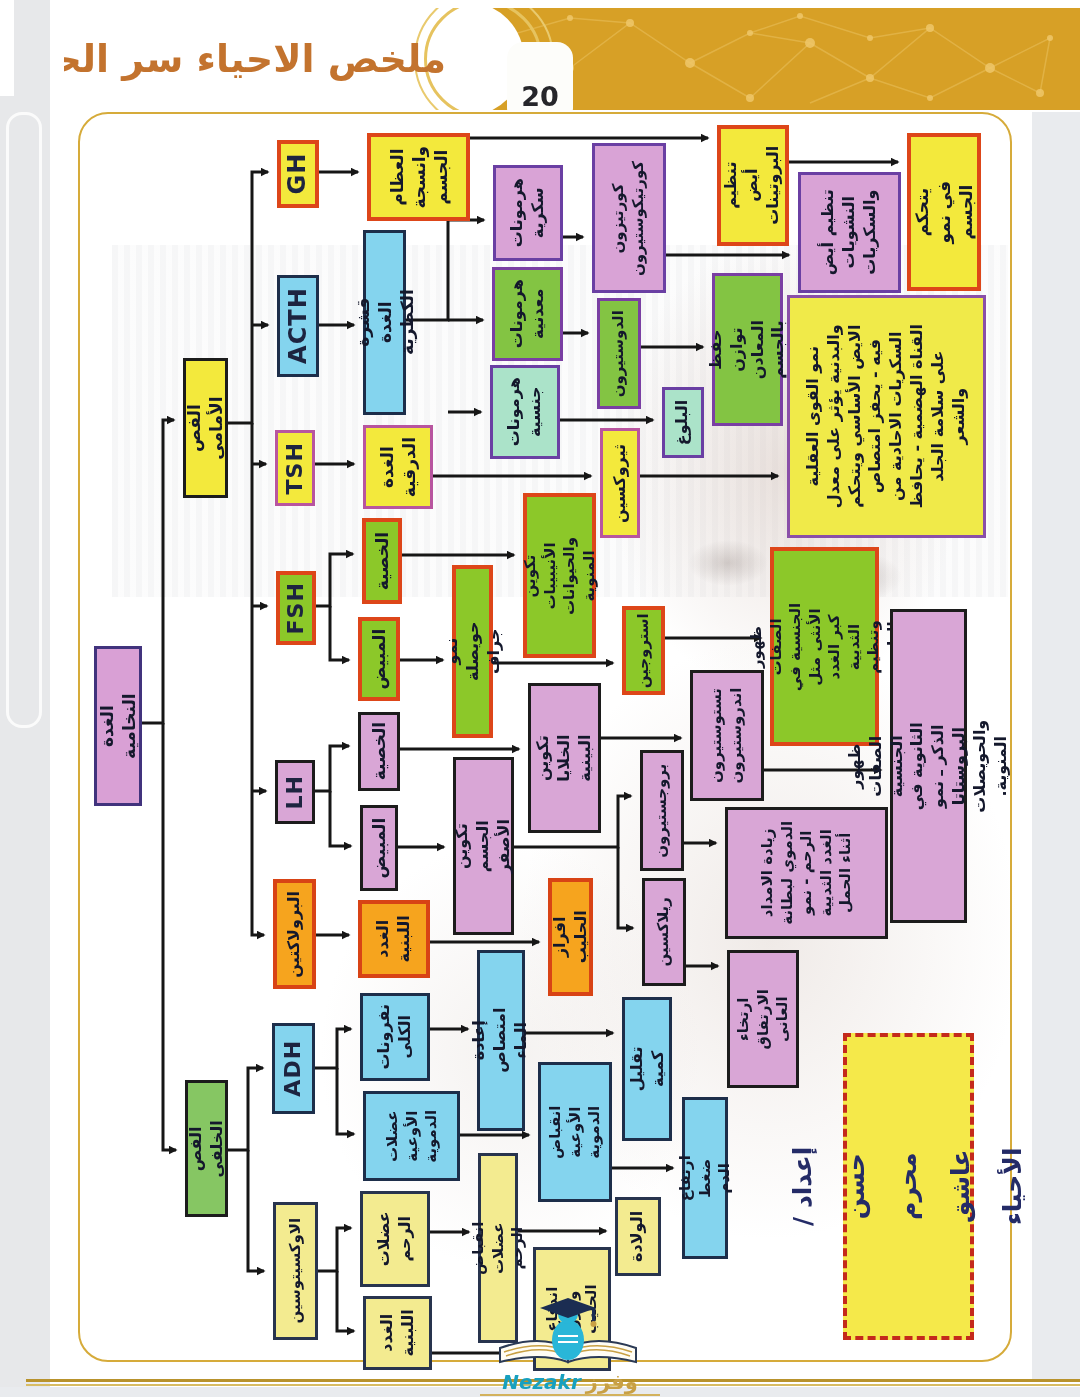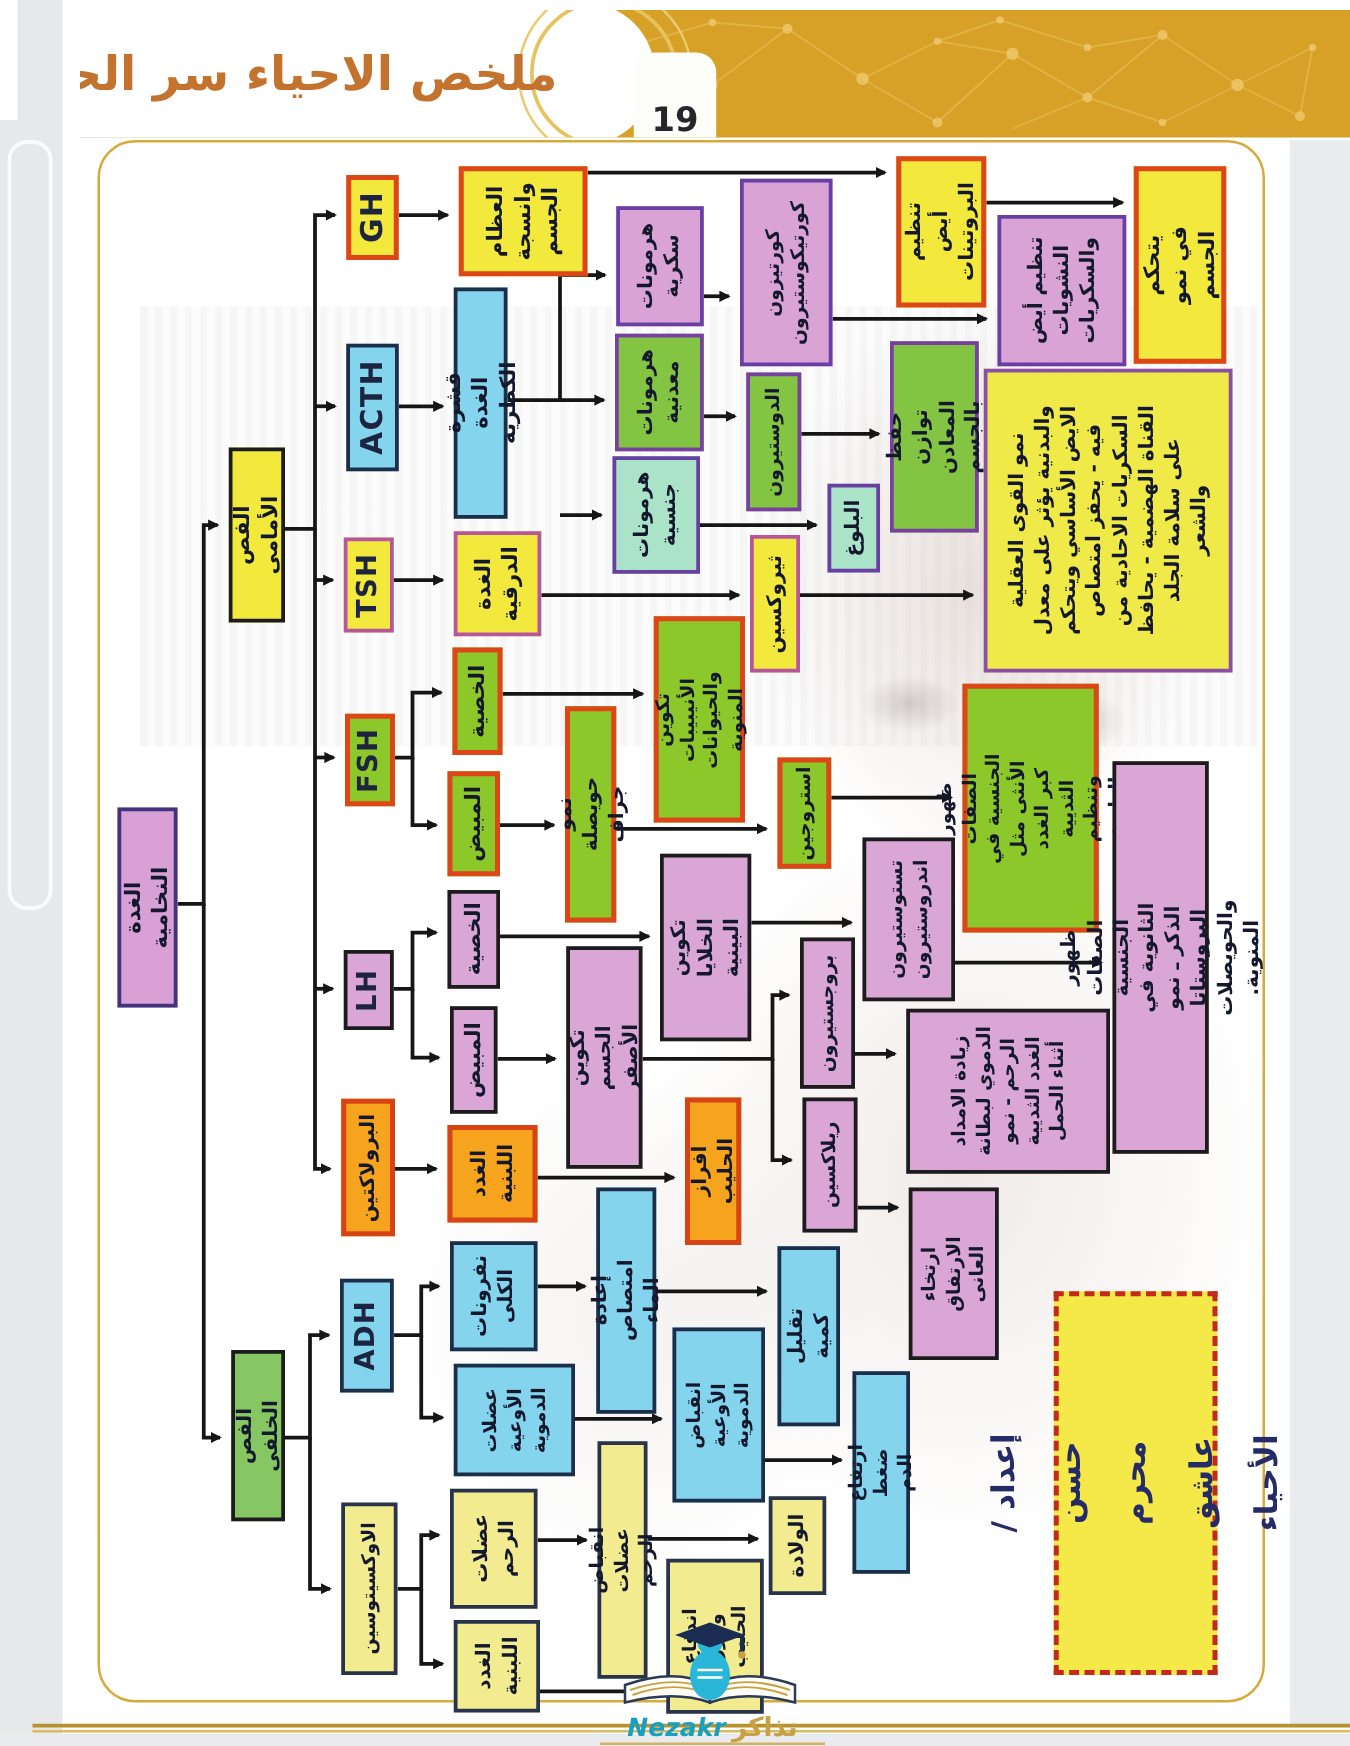--- a/index.html
+++ b/index.html
@@ -118,21 +118,21 @@
         <circle cx="510" cy="90" r="3"></circle>
       <circle cx="630" cy="30" r="3"></circle>
     </g>
   </svg>
   <div class="pill">
     <div class="arc1"></div>
     <div class="arc2"></div>
     <div class="page-title">ملخص الاحياء سر الحياة</div>
   </div>
   <div class="page-tab">
-    <span>19</span>
+    <span>20</span>
   </div>
 </div>
 
 <div class="card"></div>
 <div class="ghost-band"></div>
 <div class="ghost g-head"></div>
 <div class="ghost g-body"></div>
 <div class="ghost g-shoulder"></div>
 <div class="ghost g-eye1"></div>
 <div class="ghost g-eye2"></div>
@@ -390,16 +390,16 @@
       <ellipse cx="98" cy="44" rx="16" ry="20" fill="#29b6d8"></ellipse>
       <circle cx="98" cy="18" r="10" fill="#29b6d8"></circle>
       <polygon points="70,12 98,2 126,12 98,22" fill="#1b2d52"></polygon>
       <rect x="122" y="12" width="3" height="14" fill="#1b2d52"></rect>
       <circle cx="123.5" cy="28" r="3" fill="#c8a045"></circle>
       <path d="M88,40 h20 M88,46 h20" stroke="#ffffff" stroke-width="2"></path>
     </g>
   </svg>
   <div class="wm-text">
     <span class="wm-latin">Nezakr</span>
-    <span class="wm-arabic">نذاكر</span>
+    <span class="wm-arabic">وفرز</span>
   </div>
   <div class="wm-underline"></div>
 </div>
 
 </body></html>

